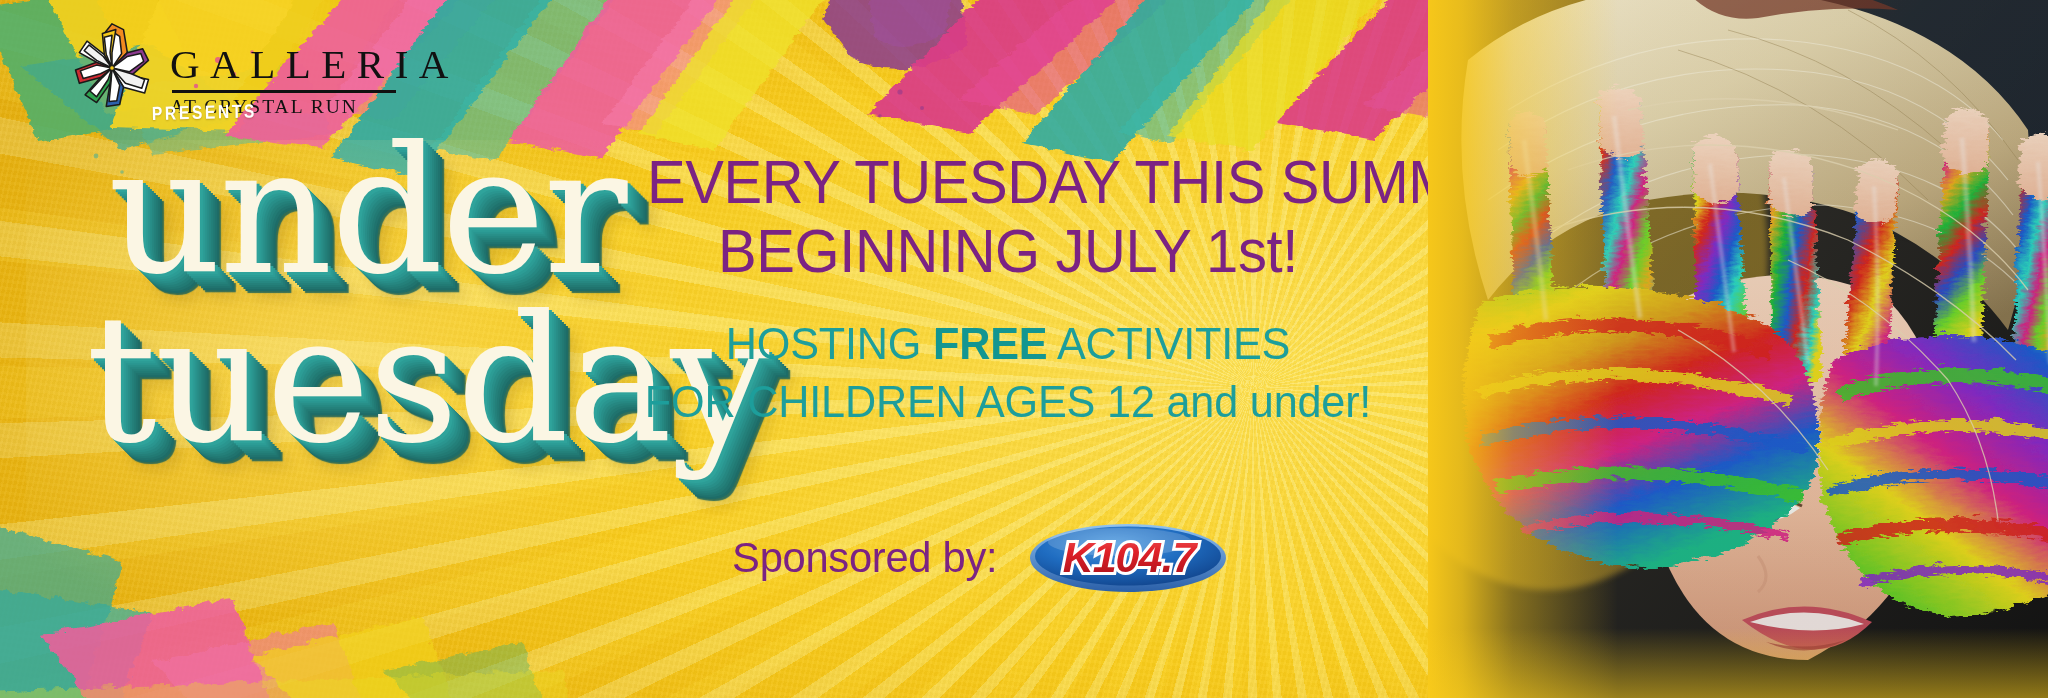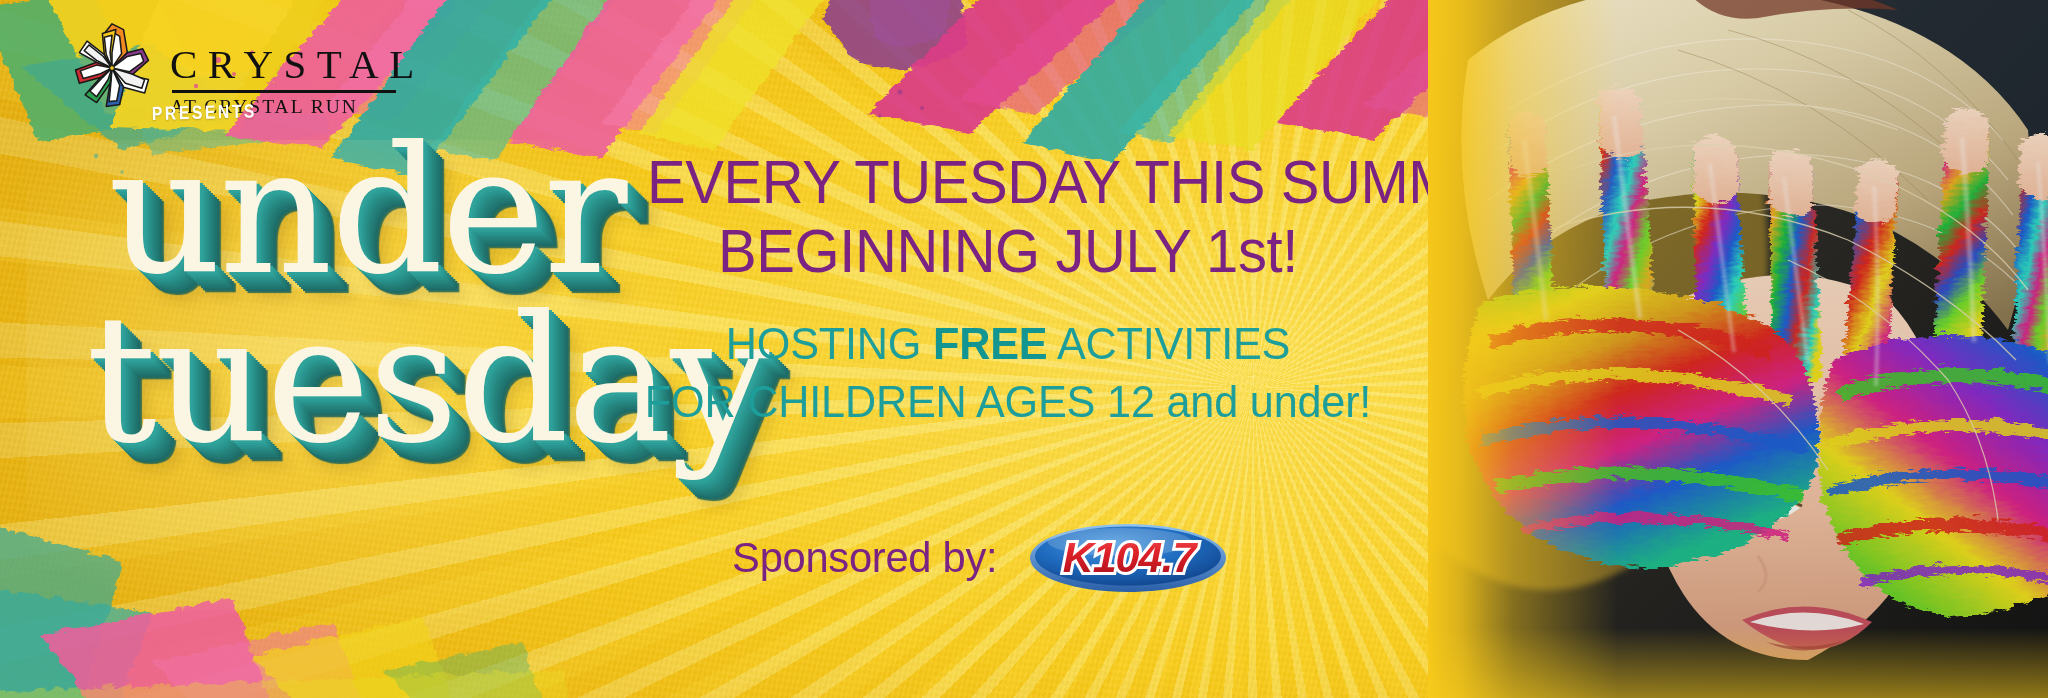--- a/index.html
+++ b/index.html
@@ -283,21 +283,21 @@
             <polygon points="50,50 34,42 21,32 26,26 41,38" fill="#f2f2f2"></polygon>
 
             <polygon points="50,50 42,36 40,14 54,10 50,34" fill="#F3C81B"></polygon>
             <polygon points="50,50 44,36 42,18 50,16 48,34" fill="#ffffff"></polygon>
           </g>
           <circle cx="50" cy="50" r="2.4" fill="#F3C81B" stroke="#1a1a1a" stroke-width="1"></circle>
         </g>
       </svg>
     </div>
     <div class="logo-word">
-      <div class="logo-galleria">CRYSTAL</div>
+      <div class="logo-galleria">GALLERIA</div>
       <div class="logo-rule"></div>
       <div class="logo-sub">AT CRYSTAL RUN</div>
     </div>
   </div>
   <div class="presents">PRESENTS</div>
 
   <div class="wordmark">
     <div class="wm-line wm-1"><span class="g">under</span></div>
     <div class="wm-line wm-2"><span class="g">tuesday</span></div>
   </div>

